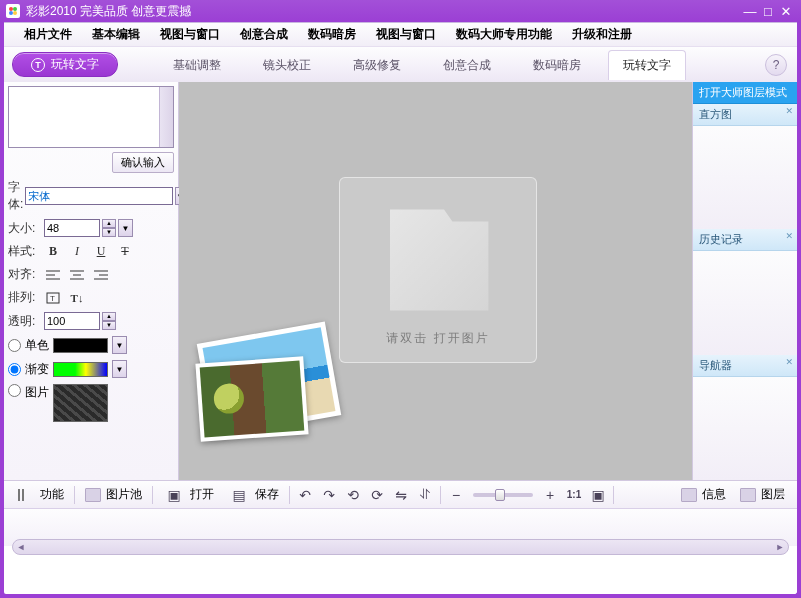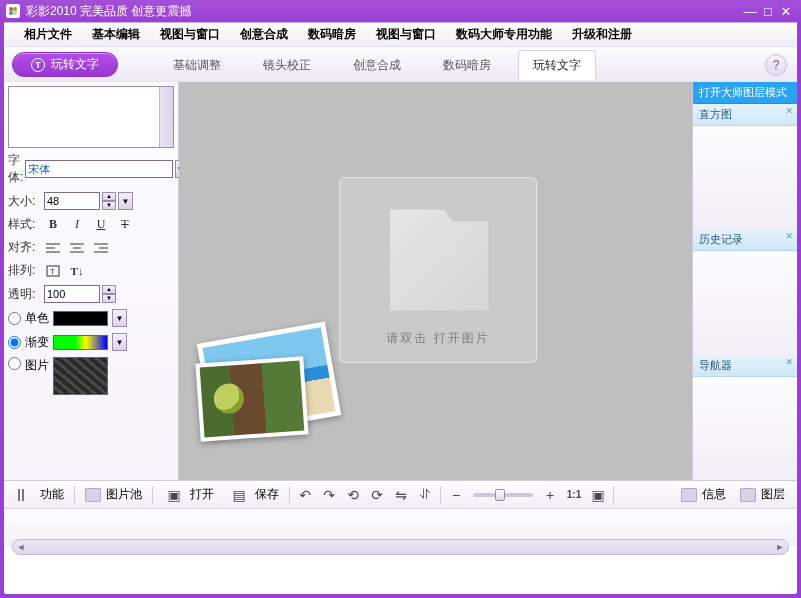--- a/index.html
+++ b/index.html
@@ -97,32 +97,36 @@
 </div>
 
 <div class="tabbar">
   <div class="pillbtn">
     <span class="ticon">T</span>
     <span>玩转文字</span>
   </div>
   <div class="tabs">
     <div class="tab">基础调整</div>
     <div class="tab">镜头校正</div>
+    <div class="tab">高级修复</div>
     <div class="tab">创意合成</div>
     <div class="tab">数码暗房</div>
     <div class="tab active">玩转文字</div>
   </div>
   <div class="helpbtn">?</div>
 </div>
 
 <div class="workarea">
   <div class="leftpanel">
     <div class="preview">
       <div class="vscroll"></div>
     </div>
+    <div class="confirmrow">
+          <div class="smallbtn">确认输入</div>
+        </div>
 
     <div class="proprow">
       <span class="lbl">字体:</span>
       <input class="textinput" value="宋体" style="">
       <div class="dropbtn">▼</div>
     </div>
     <div class="proprow">
       <span class="lbl">大小:</span>
       <input class="numinput" value="48" style="">
       <div class="spinner">

